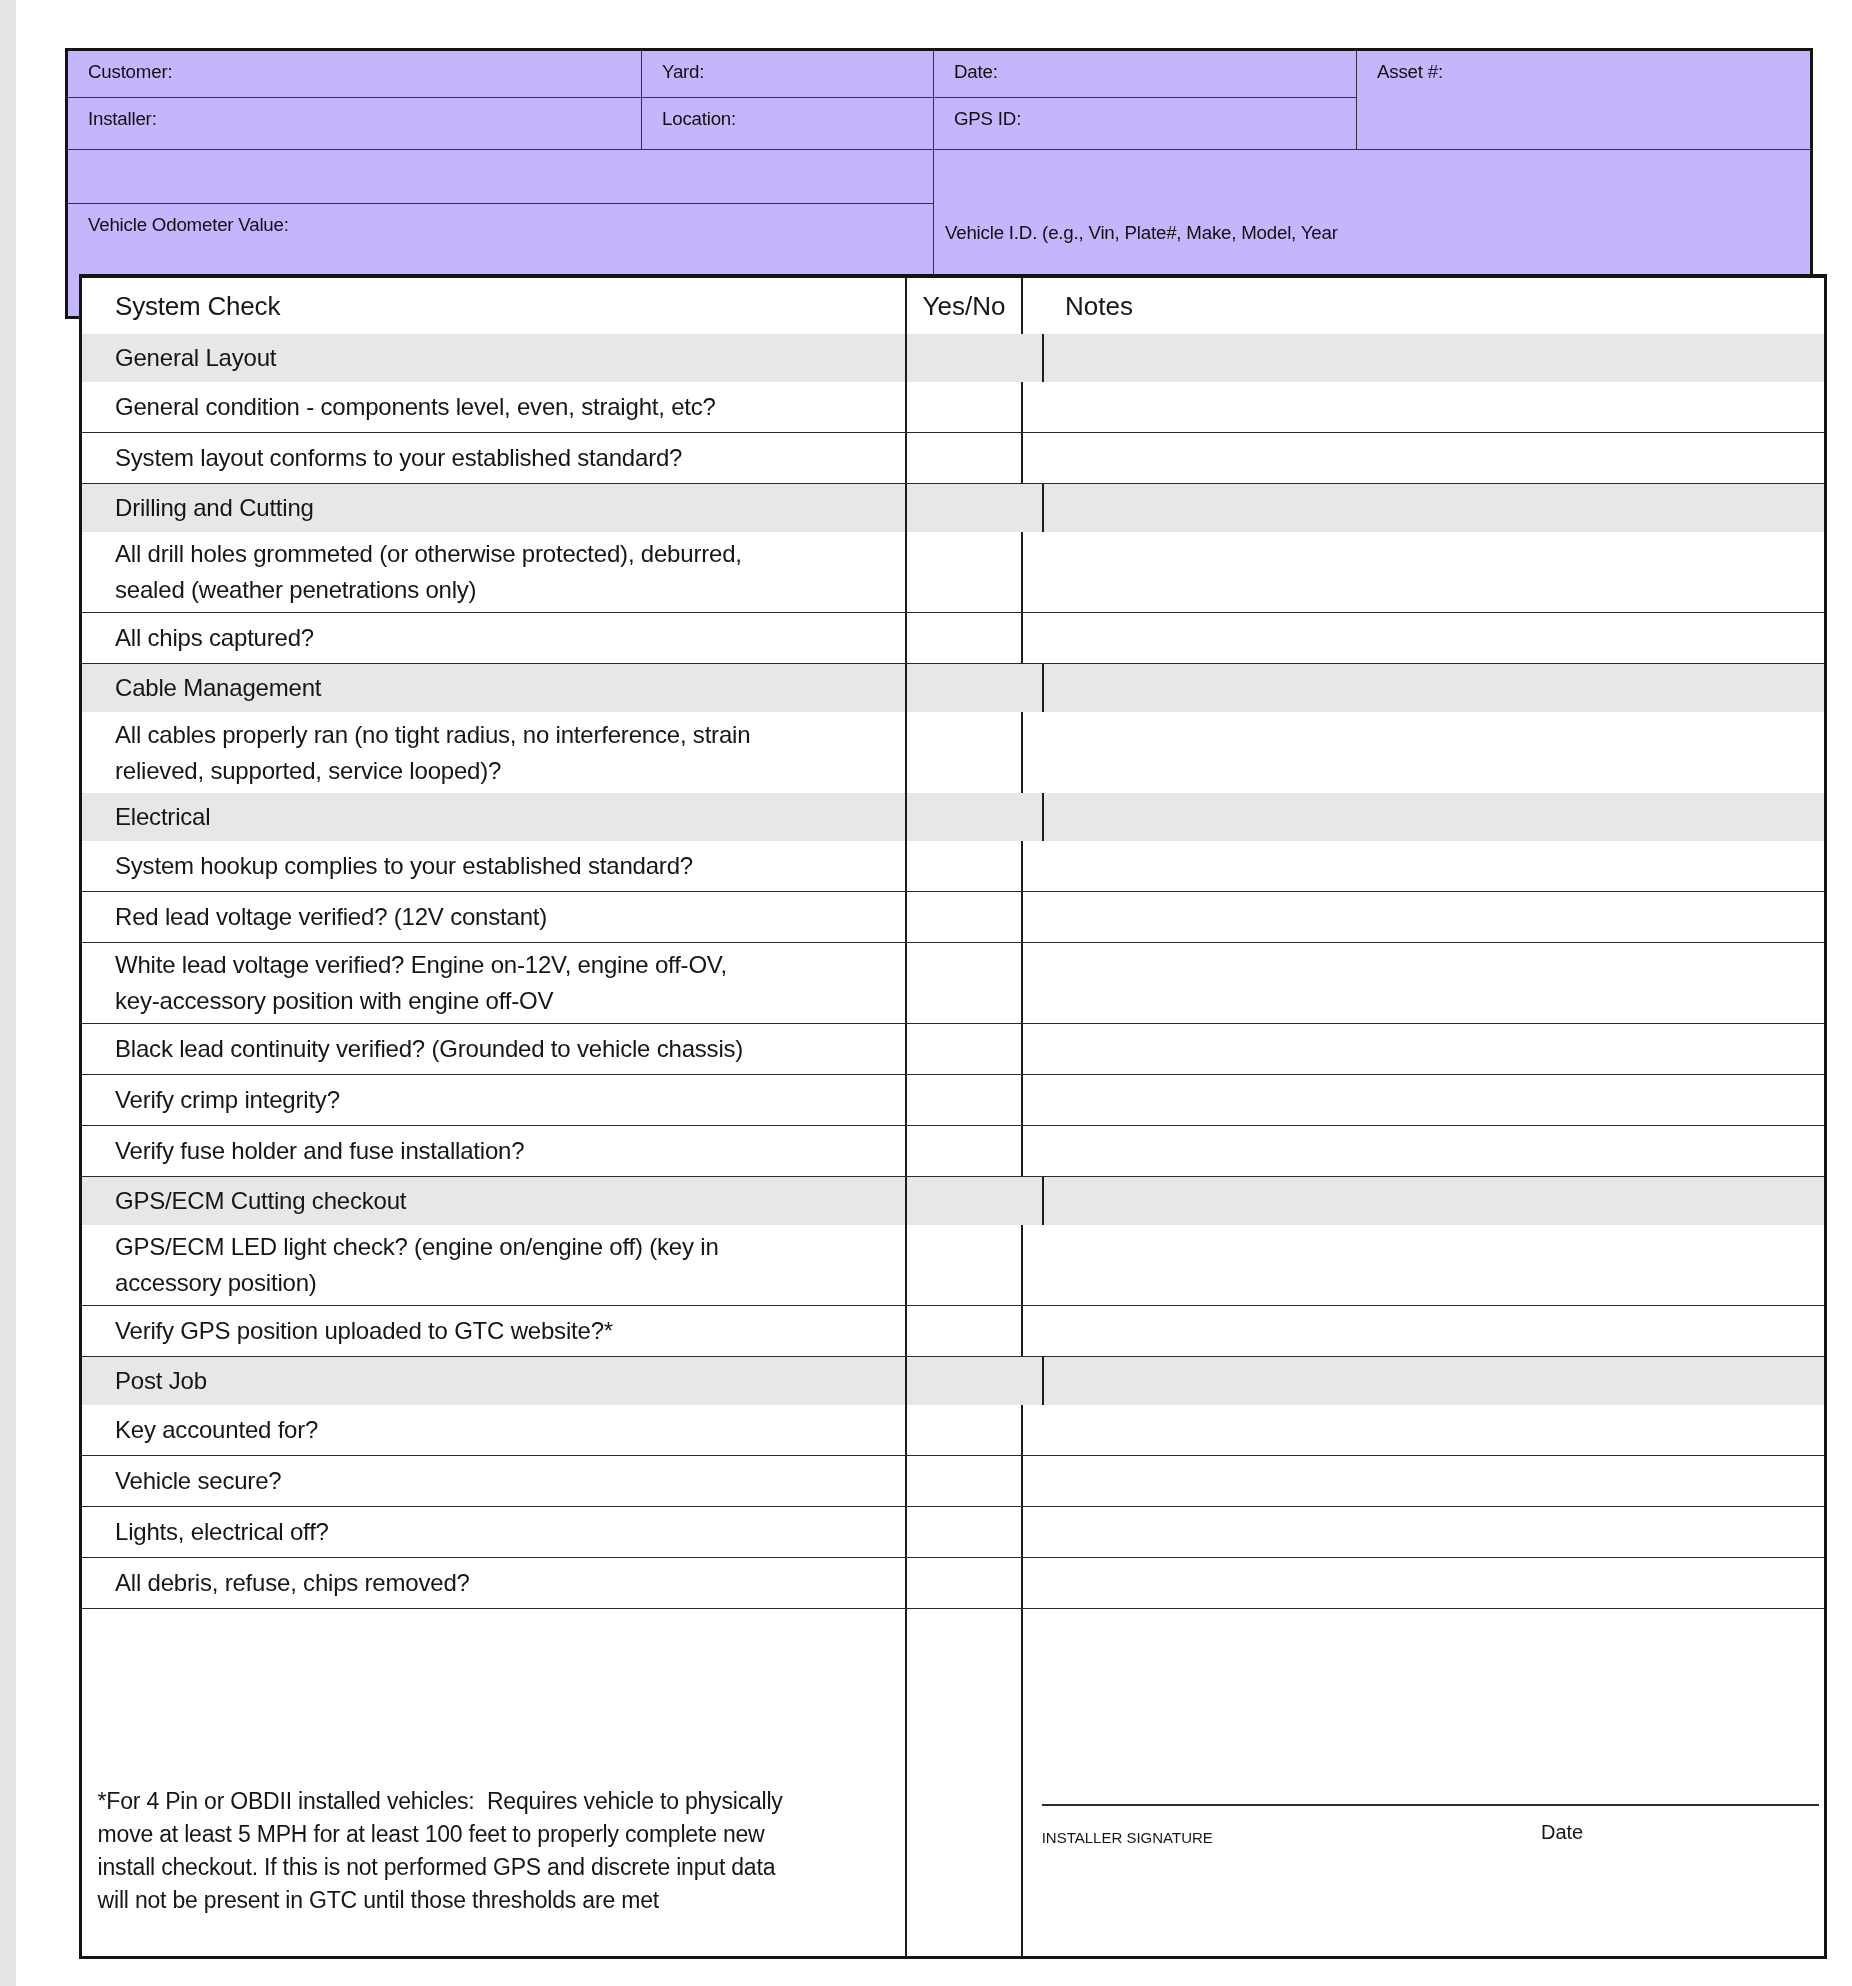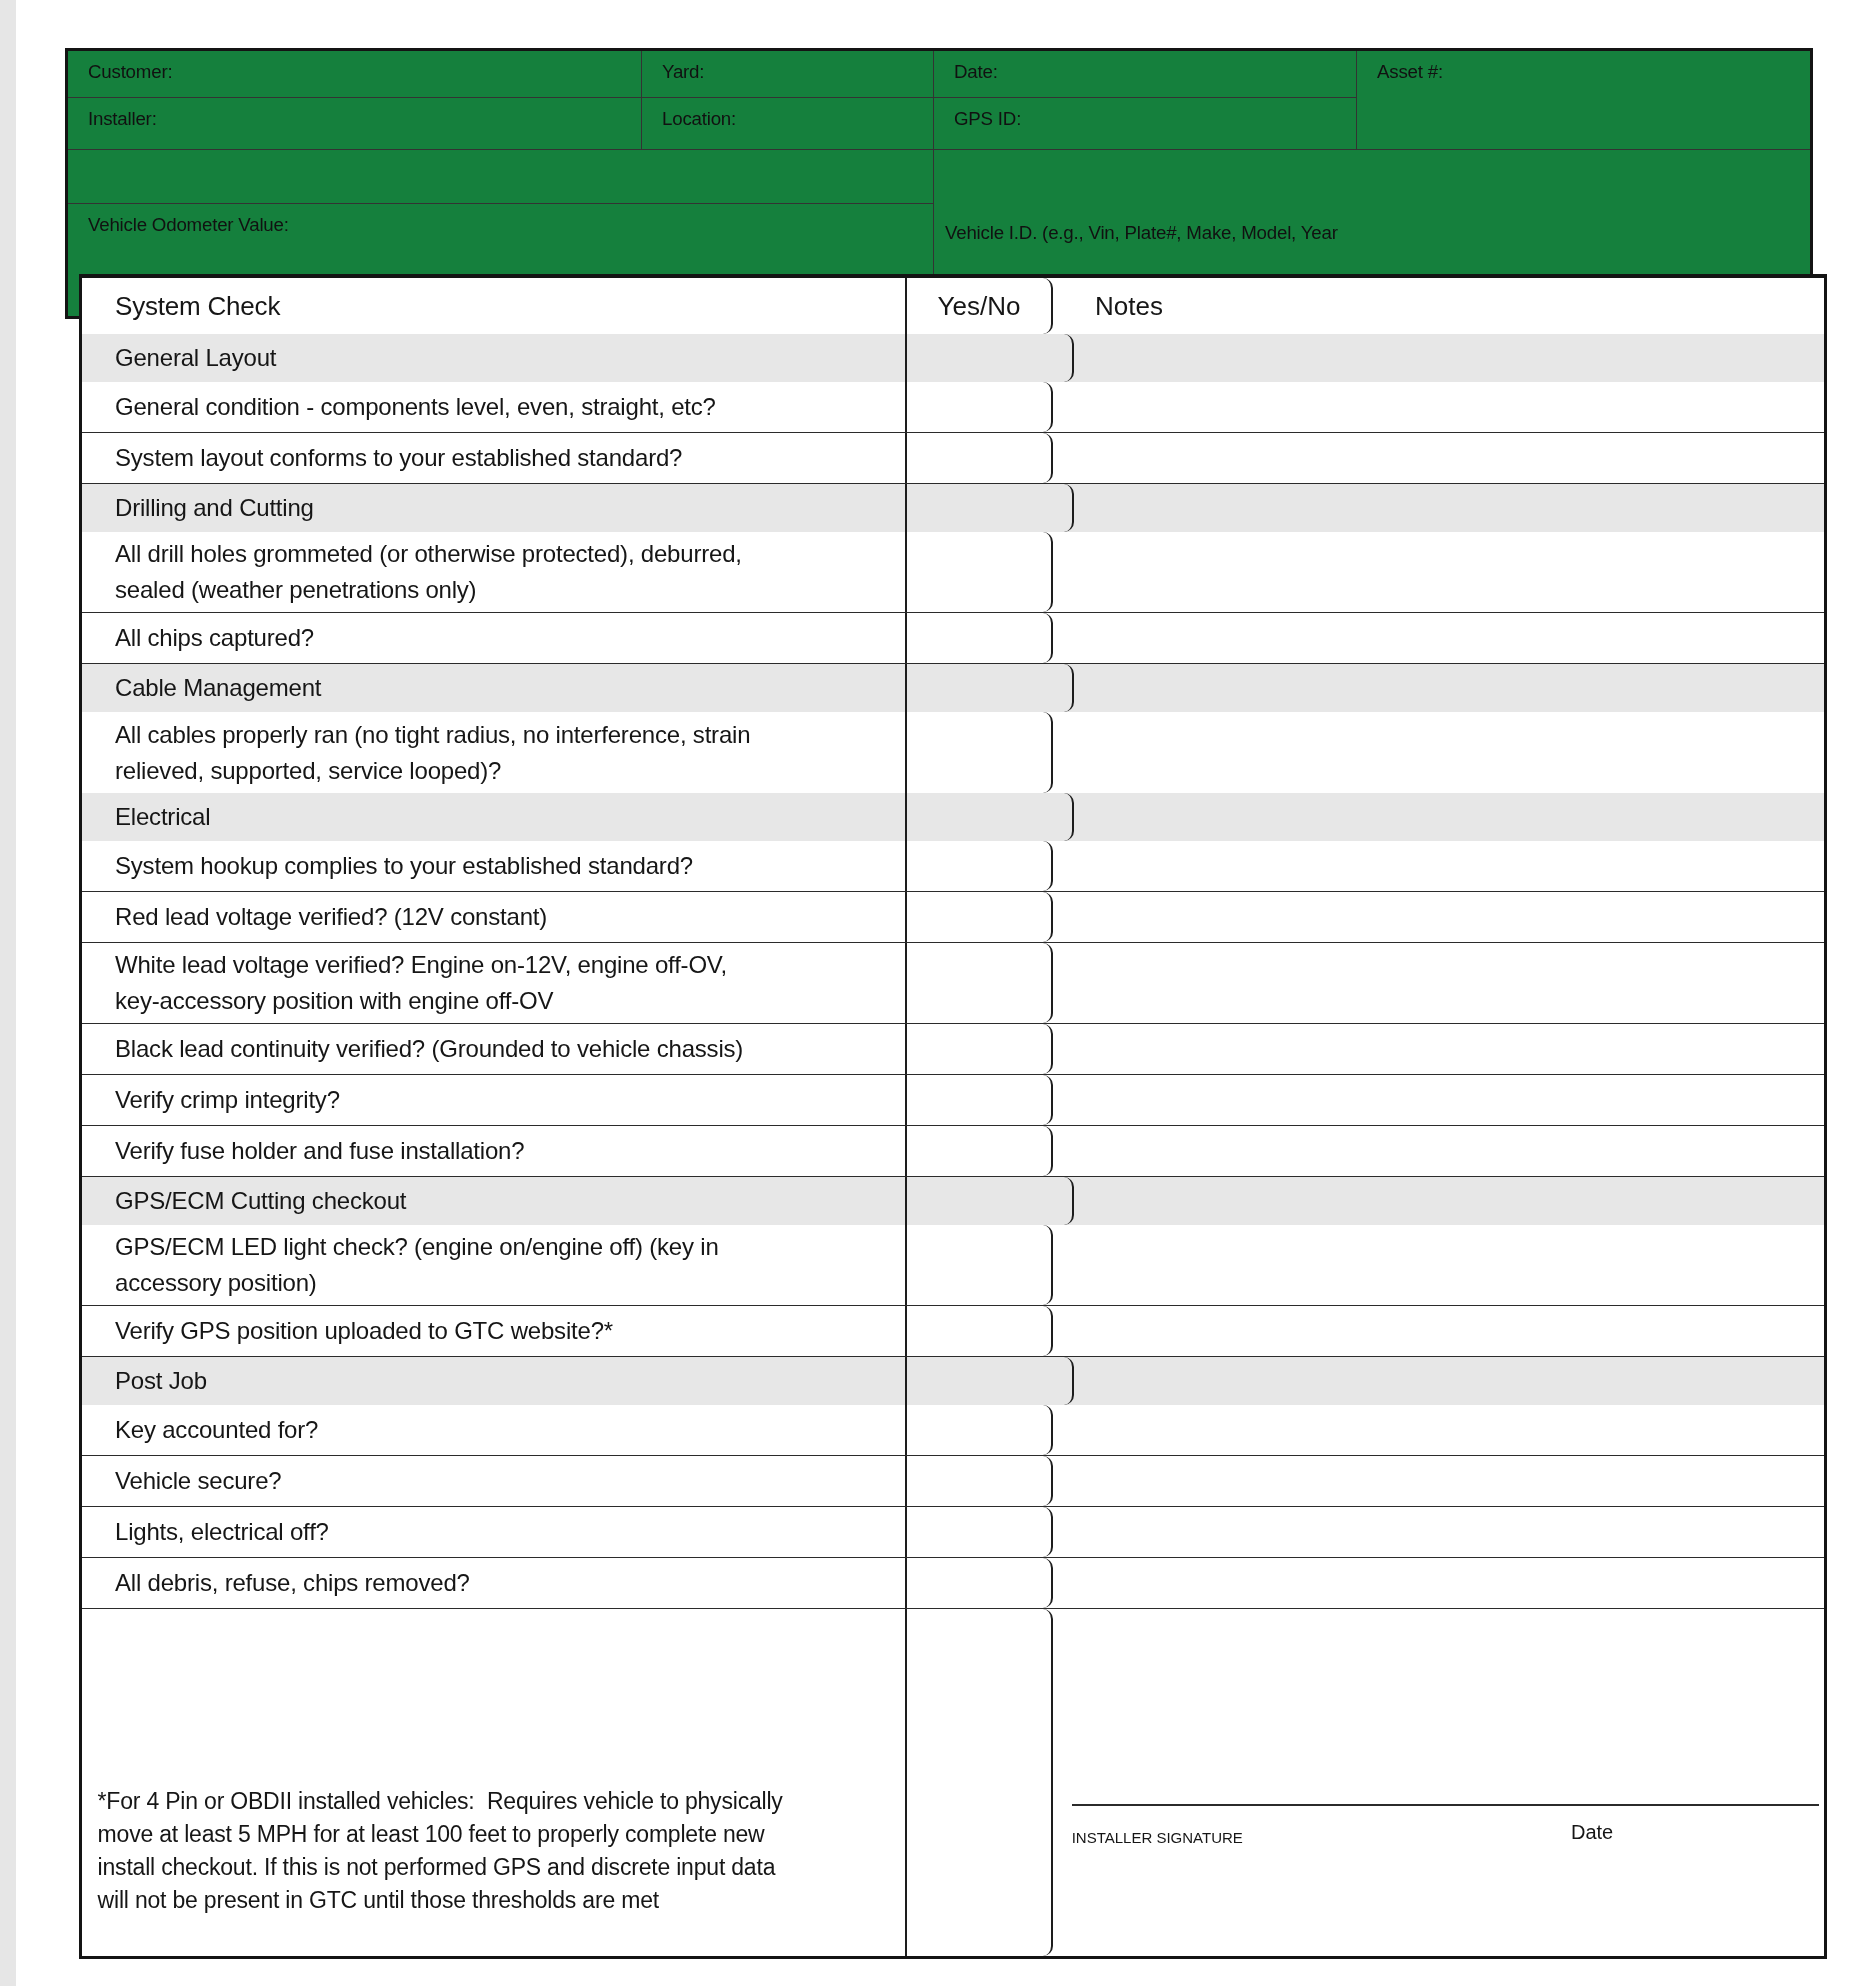--- a/index.html
+++ b/index.html
@@ -26,21 +26,21 @@
   
   #header-table {
     position: absolute;
     left: 65px; top: 48px;
     width: 1748px; height: 271px;
     border: 3.9px solid #141414;
     box-sizing: border-box;
     display: grid;
     grid-template-columns: 574px 292px 423px 1fr;
     grid-template-rows: 47px 52px 54px 1fr;
-    background: #15803d;
+    background: #c4b5fd;
   }
   .hcell {
     box-sizing: border-box;
     font-size: 18.7px;
     padding: 10px 0 0 20px;
     color: #111111;
     letter-spacing: -0.2px;
   }
   .bb { border-bottom: 1.6px solid #333333; }
   .br { border-right: 1.6px solid #333333; }
@@ -83,24 +83,23 @@
   .c1 {
     width: 825px;
     border-right: 2.3px solid #1d1d1d;
     padding-left: 33px;
     padding-right: 7.8px;
     font-size: 24px;
     line-height: 36px;
     letter-spacing: -0.2px;
   }
   .c2 {
-    width: 146px;
+    width: 116px;
     border-right: 2.3px solid #1d1d1d;
     align-items: center;
-    border-radius: 10px;
   }
   .c3 { flex: 1 1 auto; padding-left: 42px; }
 
   .mt-row.header .c1 { font-size: 26px; }
   .mt-row.header .c2 { font-size: 26px; }
   .mt-row.header .c3 { font-size: 26px; justify-content: center; border-radius: 22px; }
 
   
   .mt-row.bottom .c1 {
     justify-content: flex-start;

